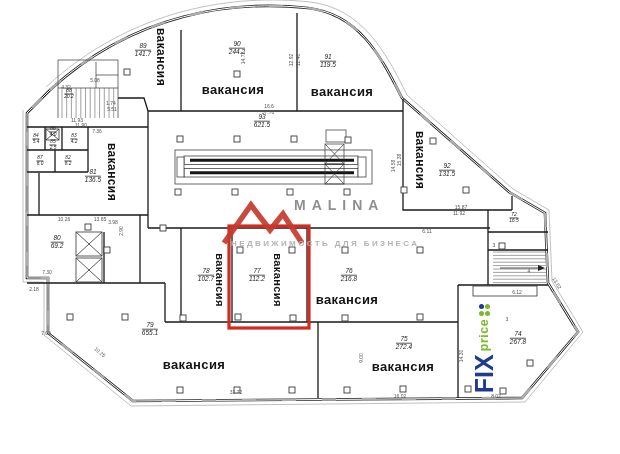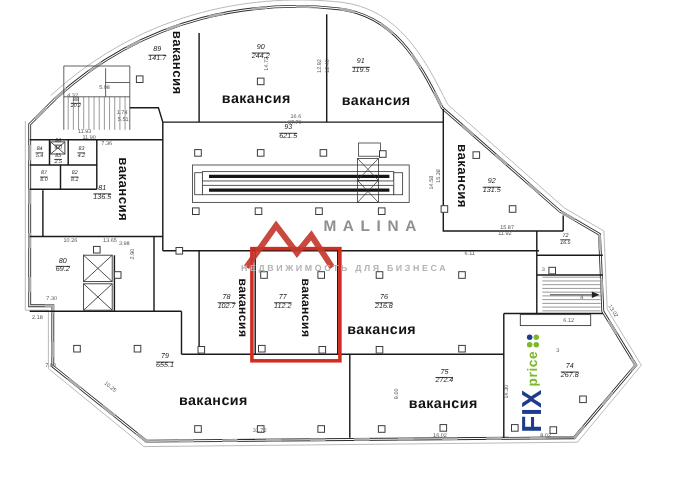--- a/index.html
+++ b/index.html
@@ -285,21 +285,21 @@
       <div class="dim" style="left: 557px; top: 283px; transform: translate(-50%, -50%) rotate(58deg);">13.02</div>
       <div class="dim" style="left: 427px; top: 231px; transform: translate(-50%, -50%) rotate(0deg);">6.11</div>
       <div class="dim" style="left: 461px; top: 356px; transform: translate(-50%, -50%) rotate(-90deg);">14.30</div>
       <div class="dim" style="left: 494px; top: 245px; transform: translate(-50%, -50%) rotate(0deg);">3</div>
       <div class="dim" style="left: 529px; top: 271px; transform: translate(-50%, -50%) rotate(0deg);">4</div>
       <div class="dim" style="left: 507px; top: 319px; transform: translate(-50%, -50%) rotate(0deg);">3</div>
     </div>
 
   <div id="watermark">
     <div class="wm1" style="color: rgb(143, 143, 143);">MALINA</div>
-    <div class="wm3" style="color: rgb(179, 179, 179);">НЕДВИЖИМОСТЬ ДЛЯ БИЗНЕСА</div>
+    <div class="wm3" style="color: rgb(179, 179, 179); margin-left: 12px;">НЕДВИЖИМОСТЬ ДЛЯ БИЗНЕСА</div>
   </div>
 
   <div id="fixprice">
     <span class="fp-fix" style="color: rgb(29, 60, 143);">FIX</span>
     <span class="fp-price" style="color: rgb(125, 184, 41);">price</span>
     <span class="fp-dots">
         <i style="background: rgb(125, 184, 41);"></i>
         <i style="background: rgb(29, 60, 143);"></i>
         <i style="background: rgb(125, 184, 41);"></i>
         <i style="background: rgb(125, 184, 41);"></i>

